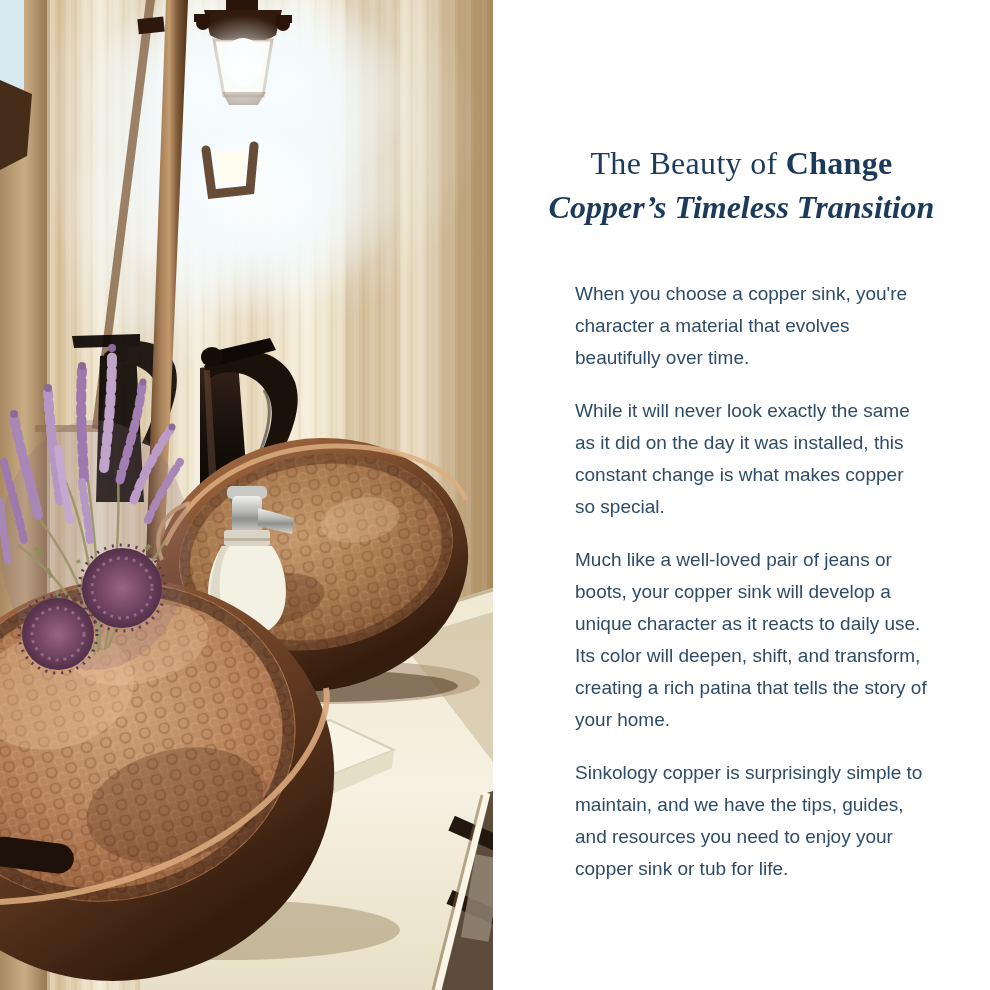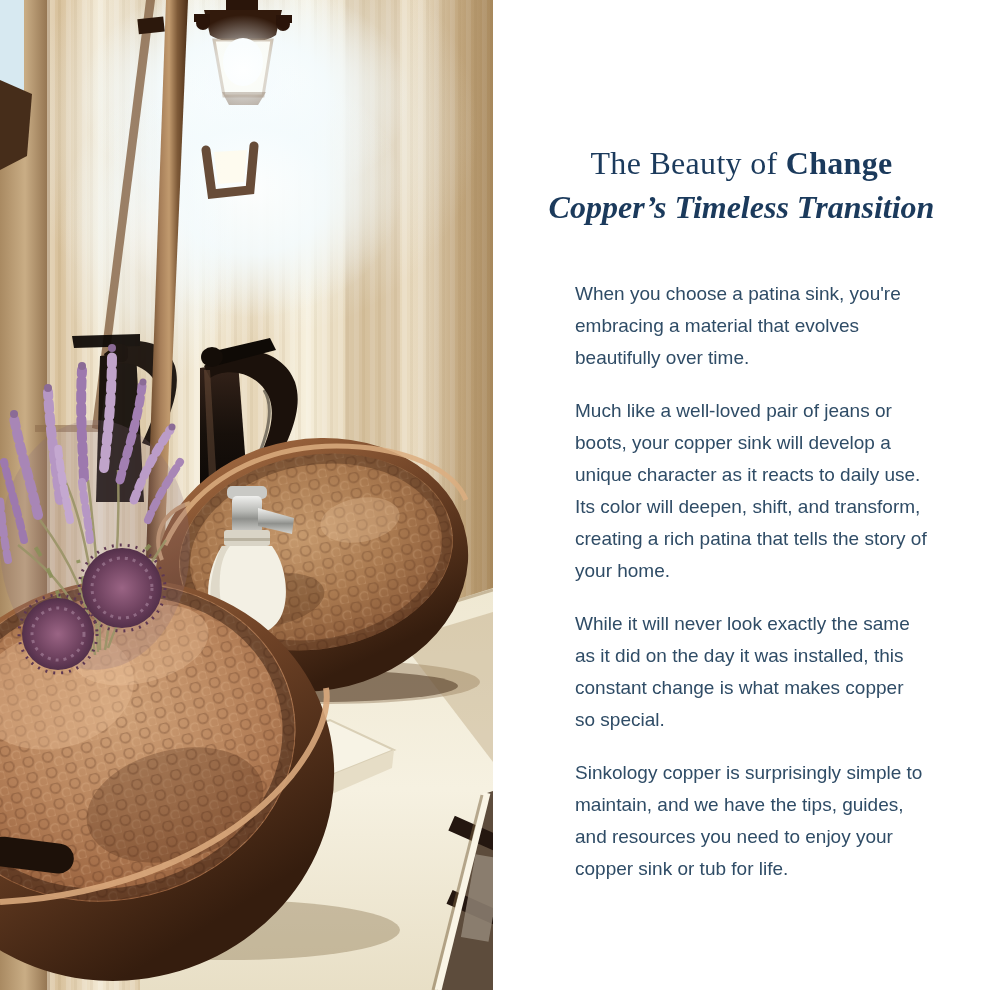--- a/index.html
+++ b/index.html
@@ -269,20 +269,20 @@
           <circle cx="143" cy="382" r="3.5"></circle>
           <circle cx="172" cy="427" r="3.5"></circle>
       </g>
     </g>
   </svg>
 
   <div class="panel">
     <h1 class="headline"><span>The Beauty of </span><b>Change</b></h1>
     <h2 class="subheadline">Copper’s Timeless Transition</h2>
     <div class="bodycopy">
-      <p>When you choose a patina sink, you're embracing a material that evolves beautifully over time.</p>
+      <p>When you choose a copper sink, you're character a material that evolves beautifully over time.</p>
+      <p>While it will never look exactly the same as it did on the day it was installed, this constant change is what makes copper so special.</p>
       <p>Much like a well-loved pair of jeans or boots, your copper sink will develop a unique character as it reacts to daily use. Its color will deepen, shift, and transform, creating a rich patina that tells the story of your home.</p>
-      <p>While it will never look exactly the same as it did on the day it was installed, this constant change is what makes copper so special.</p>
       <p>Sinkology copper is surprisingly simple to maintain, and we have the tips, guides, and resources you need to enjoy your copper sink or tub for life.</p>
     </div>
   </div>
 
 </div>
 
 </body></html>

